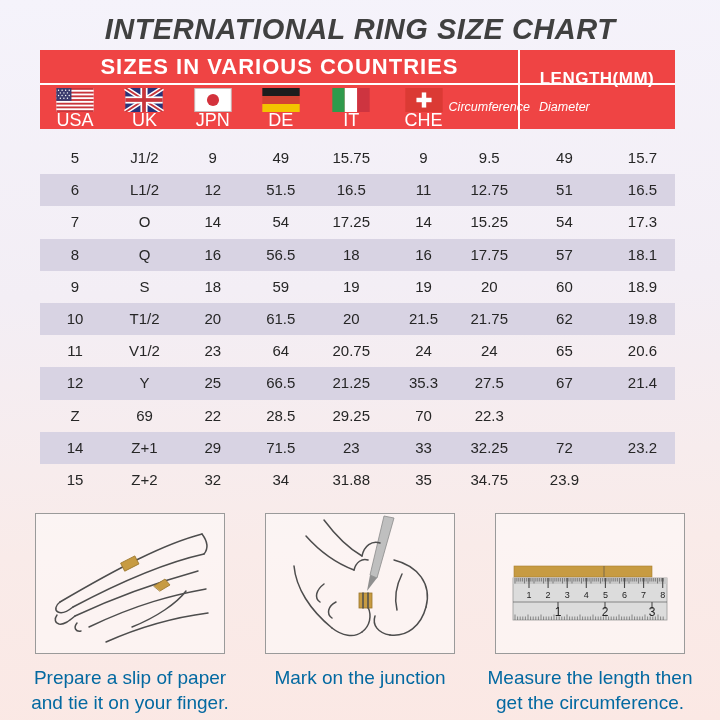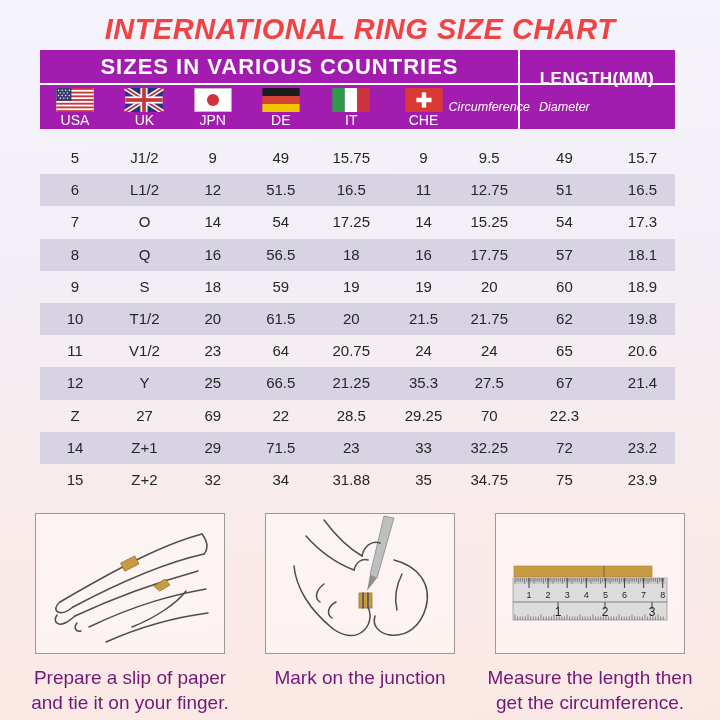--- a/index.html
+++ b/index.html
@@ -7,57 +7,57 @@
   body {
     font-family:"Liberation Sans", sans-serif;
     background:linear-gradient(178deg,#f5f3fb 0%,#f3eef5 40%,#f9ebe9 75%,#fbe8e4 100%);
     overflow:hidden;
   }
   .page { position:relative; width:720px; height:720px; }
 
   .title {
     position:absolute; top:13px; left:0; width:720px;
     text-align:center; font-size:29px; font-weight:bold; font-style:italic;
-    letter-spacing:.5px; color:#ef4444; white-space:nowrap;
+    letter-spacing:.5px; color:#404040; white-space:nowrap;
   }
 
   
   .table-wrap { position:absolute; left:40px; top:50px; width:635px; }
-  .thead { position:relative; background:#a21caf;text-align:right; }
+  .thead { position:relative; background:#ef4444;text-align:right; }
   .vdiv { position:absolute; left:calc(75.43% - 1px); top:0; height:100%; width:2px; background:#ffffff; }
   .group-row { display:flex; height:35px; border-bottom:2px solid #fff; }
   .group-countries {
     width:75.43%; display:flex; align-items:center; justify-content:center;
     color:#fff; font-size:22px; font-weight:bold; letter-spacing:1px;
   }
   .group-length {
     flex:1; display:flex; align-items:center; justify-content:center;
     color:#fff; font-size:17px; font-weight:bold; letter-spacing:.5px;margin-top:24px;
   }
   .gridcols { display:grid; grid-template-columns:11.02% 10.87% 10.63% 10.79% 11.42% 11.34% 9.36% 14.33% 10.24%; }
   .flag-row { height:44px; }
   .flag-cell { display:flex; flex-direction:column; align-items:center; justify-content:center; gap:1px; padding-top:2px; }
   .flag-cell svg { width:40px; height:24px; display:block; }
-  .flag-label { color:#fff; font-size:14px; line-height:15px; }
+  .flag-label { color:#fff; font-size:18px; line-height:15px; }
   .len-head { display:flex; align-items:center; justify-content:center; color:#fff; font-size:12.5px;font-style:italic; }
 
   .tbody { margin-top:13px; }
   .trow { height:32.2px; align-items:center; text-align:center; font-size:15px; color:#262626; }
   .trow.alt { background:#d8d3e3; }
   .tcell { line-height:32.2px; }
 
   
   .figures { position:absolute; left:30px; top:513px; width:660px; display:flex; justify-content:space-between; }
   .figure { width:200px; display:flex; flex-direction:column; align-items:center; }
   .panel {
     width:190px; height:141px; border:1px solid #9a9a9a;
     background:rgba(255,255,255,0.45);
   }
   .panel svg { width:100%; height:100%; display:block; }
-  .caption { margin-top:11px; text-align:center; font-size:19px; line-height:25px; color:#701a75; white-space:nowrap; }
+  .caption { margin-top:11px; text-align:center; font-size:19px; line-height:25px; color:#0369a1; white-space:nowrap; }
 
   .lineart path, .lineart line { stroke:#4d4d4d; stroke-width:1.5; fill:none; stroke-linecap:round; }
   .lineart .gold { fill:#c79b42; stroke:#9b762c; stroke-width:.8; }
   .lineart .pen { fill:#bfbfbf; stroke:#8a8a8a; stroke-width:.8; }
   .lineart .pentip { fill:#909090; stroke:none; }
 
   #ruler-svg line { stroke:#4a4a4a; stroke-width:.6; }
   #ruler-svg .numtick { stroke-width:1.1; }
   #ruler-svg text { fill:#222; text-anchor:middle; font-family:"Liberation Sans", sans-serif; }
   #rt-nums text { font-size:9px; }
@@ -250,21 +250,20 @@
           <div class="tcell">25</div>
           <div class="tcell">66.5</div>
           <div class="tcell">21.25</div>
           <div class="tcell">35.3</div>
           <div class="tcell">27.5</div>
           <div class="tcell">67</div>
           <div class="tcell">21.4</div>
         </div>
         <div class="trow gridcols">
           <div class="tcell">Z</div>
-          <div class="tcell">27</div>
           <div class="tcell">69</div>
           <div class="tcell">22</div>
           <div class="tcell">28.5</div>
           <div class="tcell">29.25</div>
           <div class="tcell">70</div>
           <div class="tcell">22.3</div>
         </div>
         <div class="trow gridcols alt">
           <div class="tcell">14</div>
           <div class="tcell">Z+1</div>
@@ -277,21 +276,20 @@
           <div class="tcell">23.2</div>
         </div>
         <div class="trow gridcols">
           <div class="tcell">15</div>
           <div class="tcell">Z+2</div>
           <div class="tcell">32</div>
           <div class="tcell">34</div>
           <div class="tcell">31.88</div>
           <div class="tcell">35</div>
           <div class="tcell">34.75</div>
-          <div class="tcell">75</div>
           <div class="tcell">23.9</div>
         </div>
       </div>
   </div>
 
   <div class="figures">
 
     <div class="figure">
       <div class="panel">
         <svg viewBox="0 0 188 139" class="lineart">

